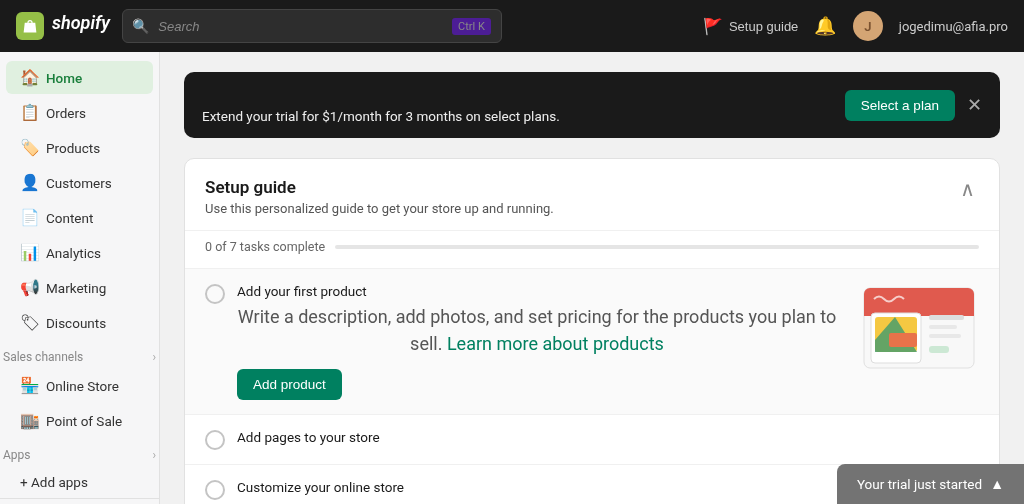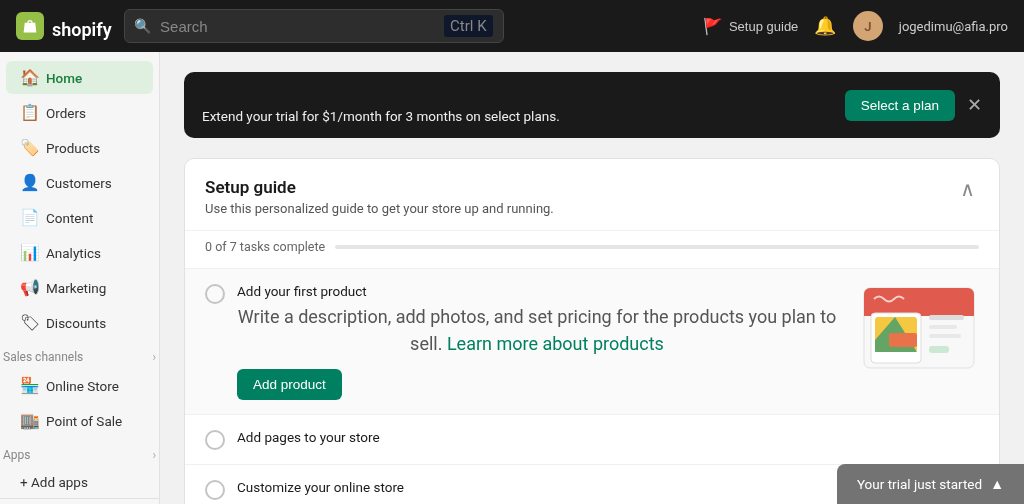--- a/index.html
+++ b/index.html
@@ -8,21 +8,21 @@
     
     .header {
       height: 52px;
       background: #1a1a1a;
       display: flex;
       align-items: center;
       padding: 0 16px;
       gap: 12px;
       flex-shrink: 0;
     }
-    .header-logo { display: flex; align-items: flex-end; gap: 8px; }
+    .header-logo { display: flex; align-items: flex-start; gap: 8px; font-style: italic; }
     .shopify-bag {
       width: 28px; height: 28px;
       background: #95bf47;
       border-radius: 6px;
       display: flex; align-items: center; justify-content: center;
     }
     .shopify-bag svg { width: 18px; height: 18px; fill: white; }
     .header-logo-text { color: white; font-size: 18px; font-weight: 600; }
     .header-search {
       flex: 1;
@@ -34,28 +34,29 @@
       align-items: center;
       padding: 0 10px;
       gap: 8px;
       height: 34px;
     }
     .header-search input {
       background: transparent;
       border: none;
       outline: none;
       color: #84cc16;
-      font-size: 15px;
+      font-size: 13px;
       flex: 1;
+      font-style: italic;
     }
     .header-search input::placeholder { color: #888; }
     .search-shortcut {
-      font-size: 15px;
+      font-size: 11px;
       color: #888;
-      background: #0f172a;
+      background: #4c1d95;
       padding: 2px 6px;
       border-radius: 3px;
     }
     .header-right {
       margin-left: auto;
       display: flex;
       align-items: center;
       gap: 16px;
     }
     .setup-guide-btn {

